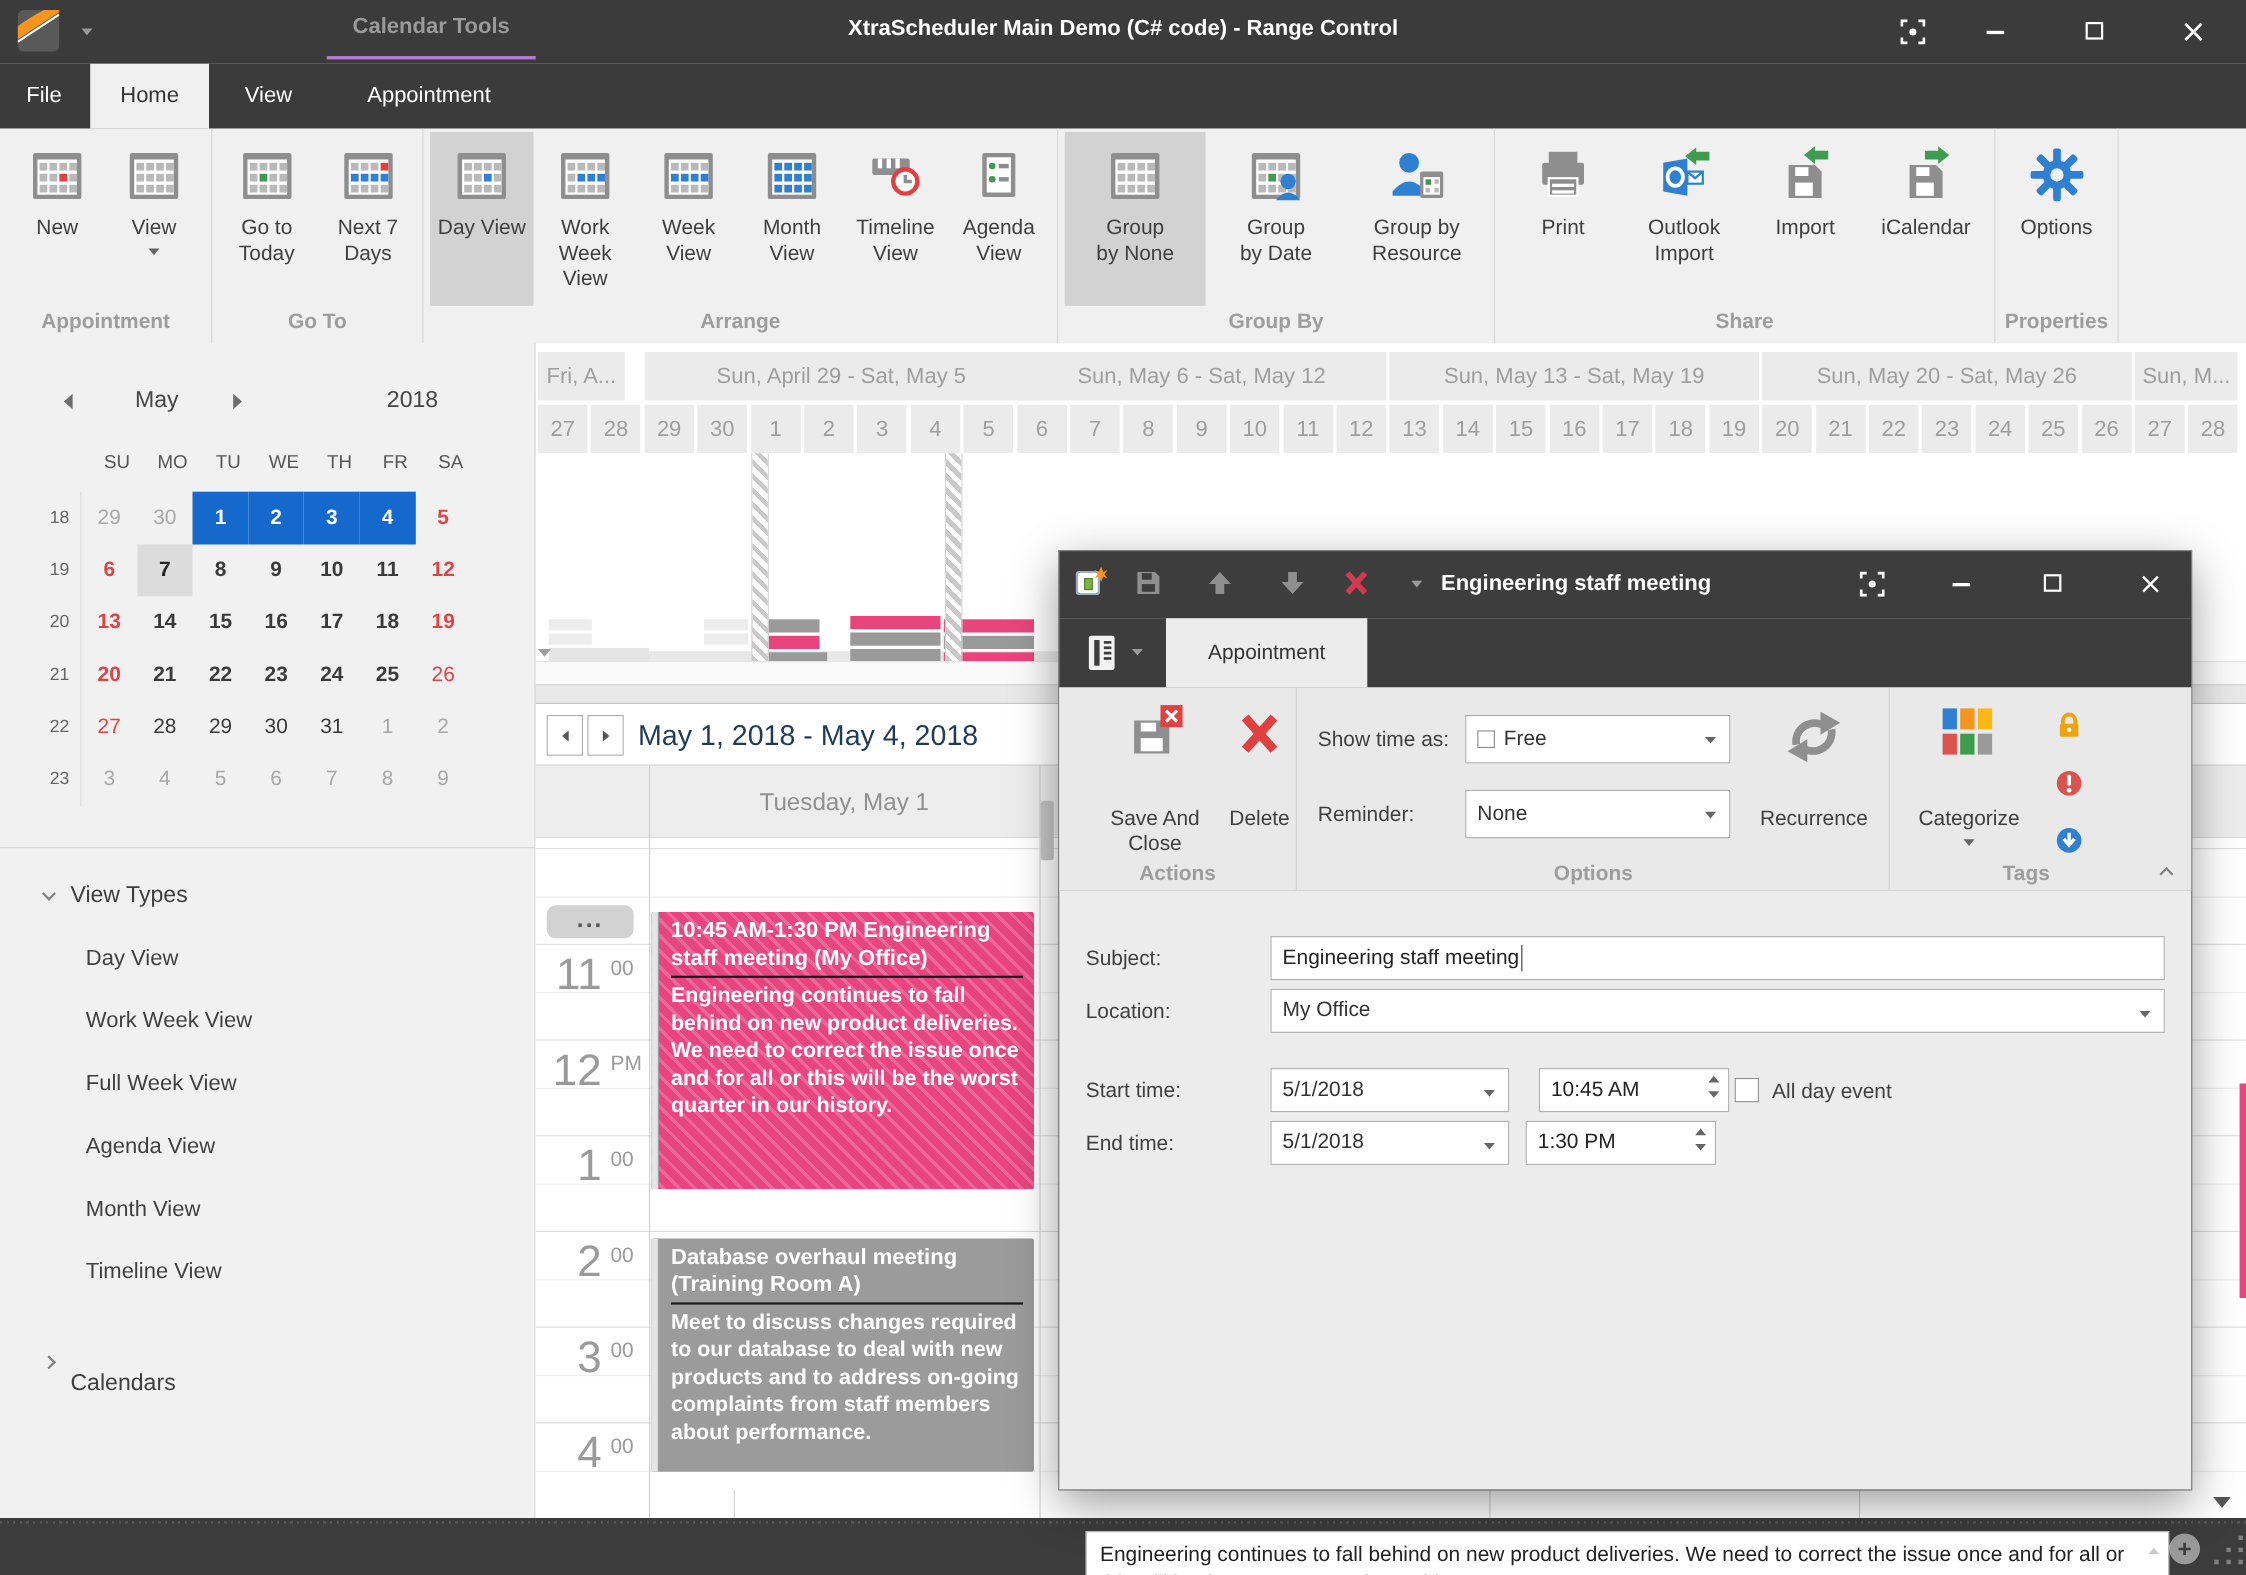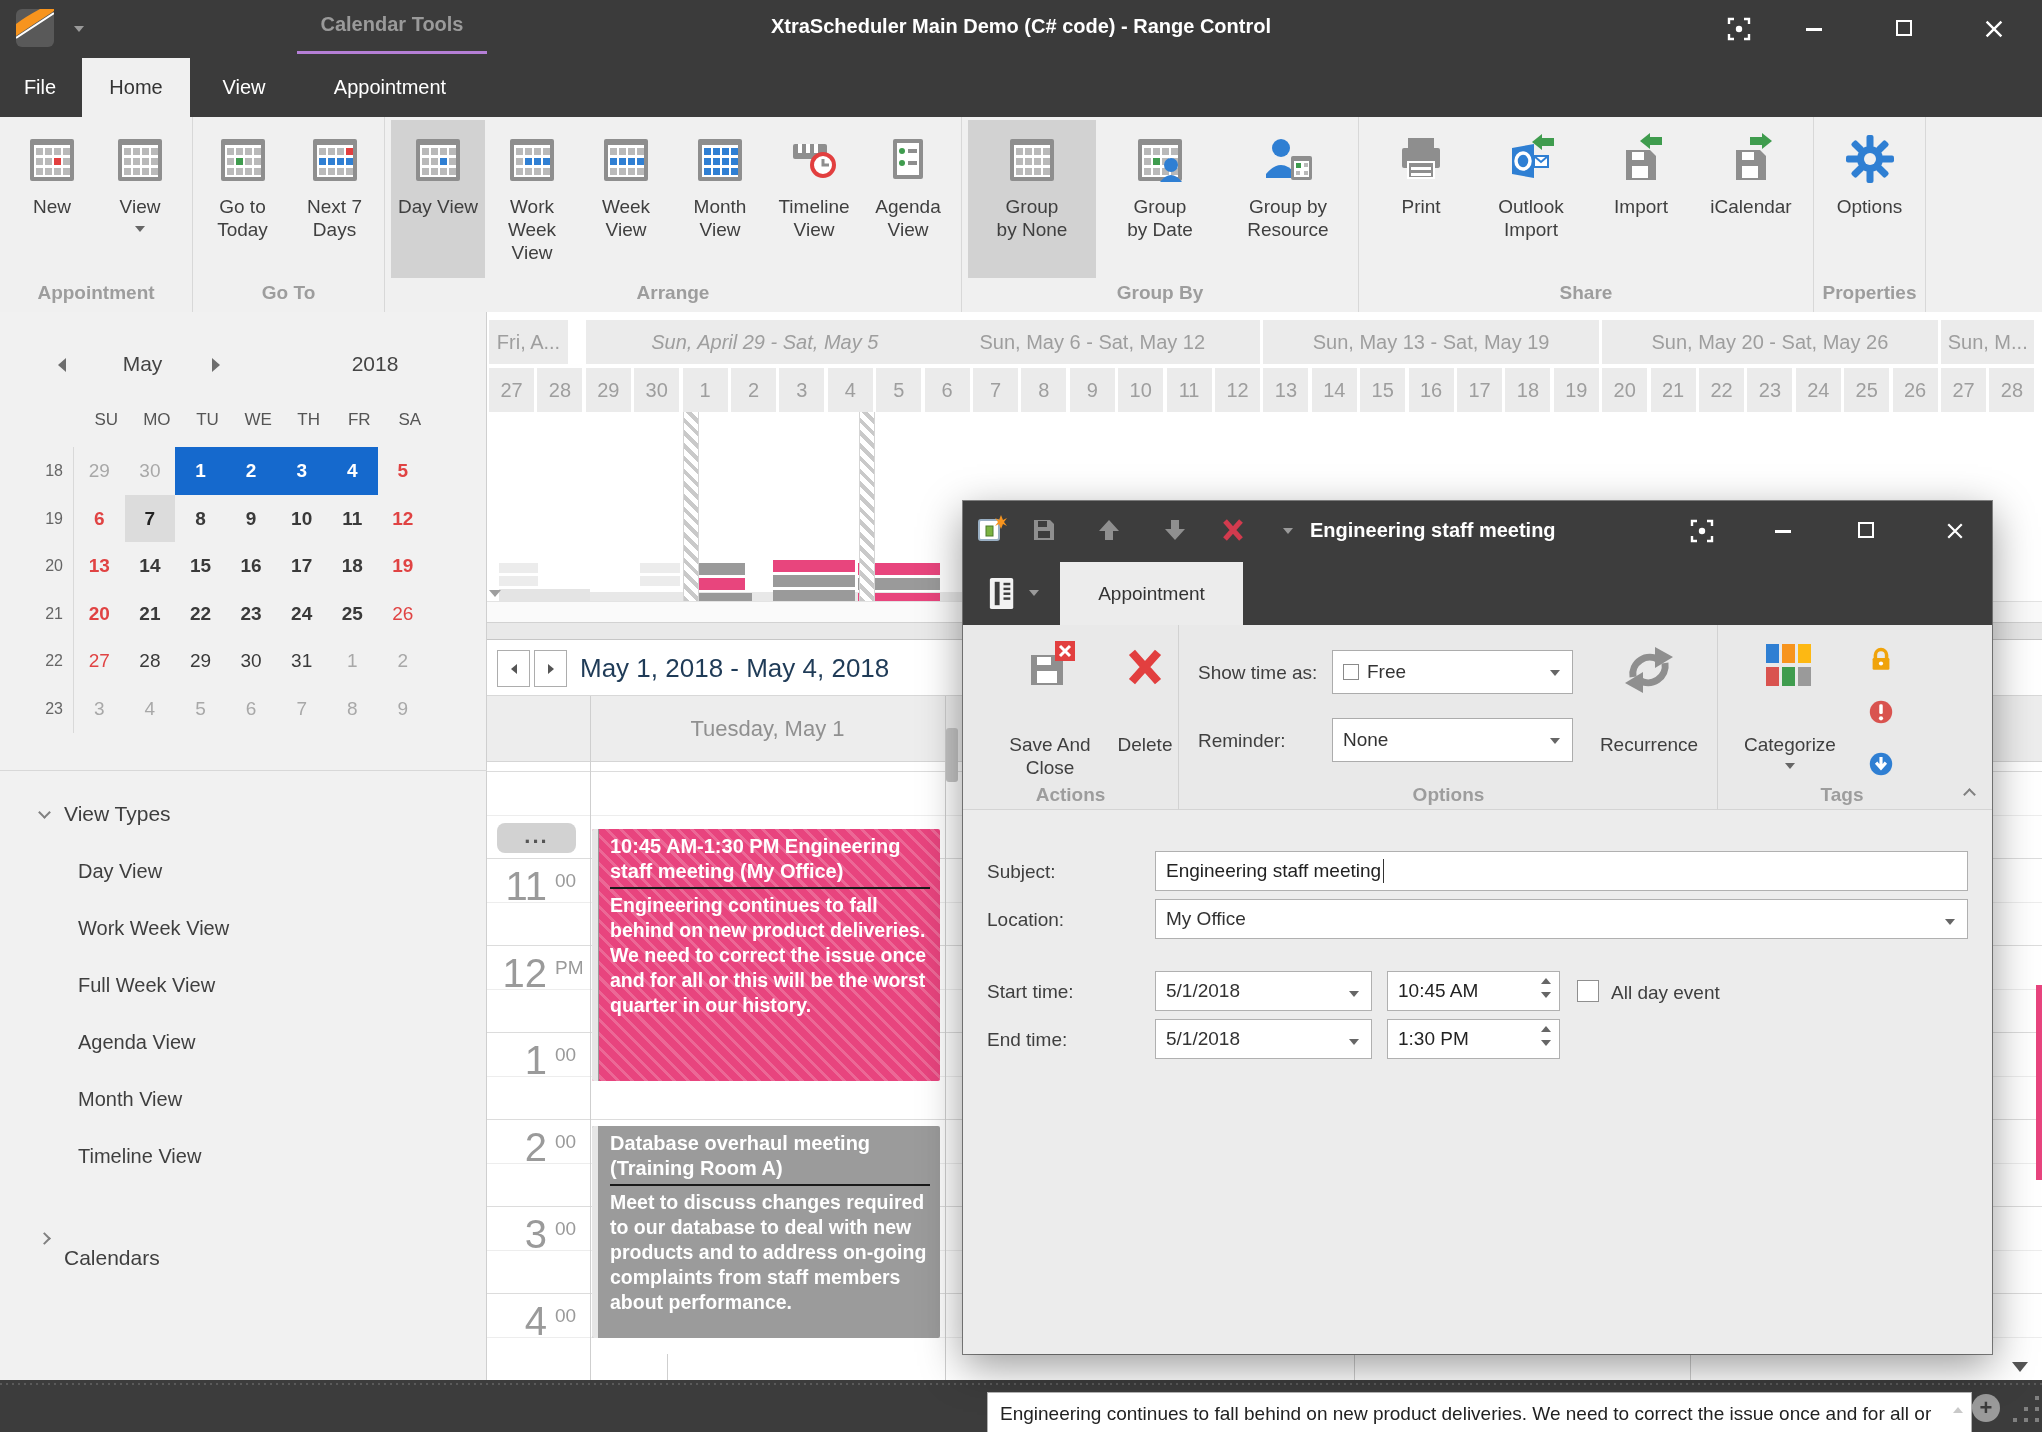--- a/index.html
+++ b/index.html
@@ -554,21 +554,21 @@
         <div class="vt-item" style="top: 776px;">Month View</div>
         <div class="vt-item" style="top: 833px;">Timeline View</div>
       </div>
     <div class="abs chev right" style="left:40px;top:922px;"></div>
     <div class="cal-header">Calendars</div>
   </div>
 
   <div class="rangectl">
     <div id="range-weeks">
         <div class="rc-week" style="left: 2px; width: 79px;">Fri, A...</div>
-        <div class="rc-week" style="left: 98.8px; width: 358px; font-style: italic;">Sun, April 29 - Sat, May 5</div>
+        <div class="rc-week" style="left: 98.8px; width: 358px;">Sun, April 29 - Sat, May 5</div>
         <div class="rc-week" style="left: 437.6px; width: 335.4px;">Sun, May 6 - Sat, May 12</div>
         <div class="rc-week" style="left: 776.4px; width: 335.4px;">Sun, May 13 - Sat, May 19</div>
         <div class="rc-week" style="left: 1115.2px; width: 335.4px;">Sun, May 20 - Sat, May 26</div>
         <div class="rc-week" style="left: 1454px; width: 93.4px;">Sun, M...</div>
       </div>
     <div id="range-days">
         <div class="rc-day" style="left: 2px;">27</div>
         <div class="rc-day" style="left: 50.4px;">28</div>
         <div class="rc-day" style="left: 98.8px;">29</div>
         <div class="rc-day" style="left: 147.2px;">30</div>
@@ -879,21 +879,21 @@
       <div class="dlg-form-label" style="top:99px;">Location:</div>
       <div class="combo" style="left:192px;top:89px;width:813px;height:40px;border-color:#b0b0b0;">
         <span>My Office</span>
         <span class="tri caret"></span>
       </div>
       <div class="dlg-form-label" style="top:171px;">Start time:</div>
       <div class="combo" style="left:192px;top:161px;width:217px;height:40px;border-color:#b0b0b0;">
         <span>5/1/2018</span>
         <span class="tri caret"></span>
       </div>
-      <div class="input" style="left:424px;top:161px;width:173px;height:40px;">
+      <div class="input" style="left:436px;top:161px;width:173px;height:40px;">
         <span>10:45 AM</span>
         <span class="spin-arrows">
             <span class="tri caret-up"></span>
             <span class="tri caret"></span>
           </span>
       </div>
       <div class="checkbox" style="left:614px;top:170px;"></div>
       <div class="dlg-form-label" style="left:648px;top:172px;">All day event</div>
       <div class="dlg-form-label" style="top:219px;">End time:</div>
       <div class="combo" style="left:192px;top:209px;width:217px;height:40px;border-color:#b0b0b0;">

